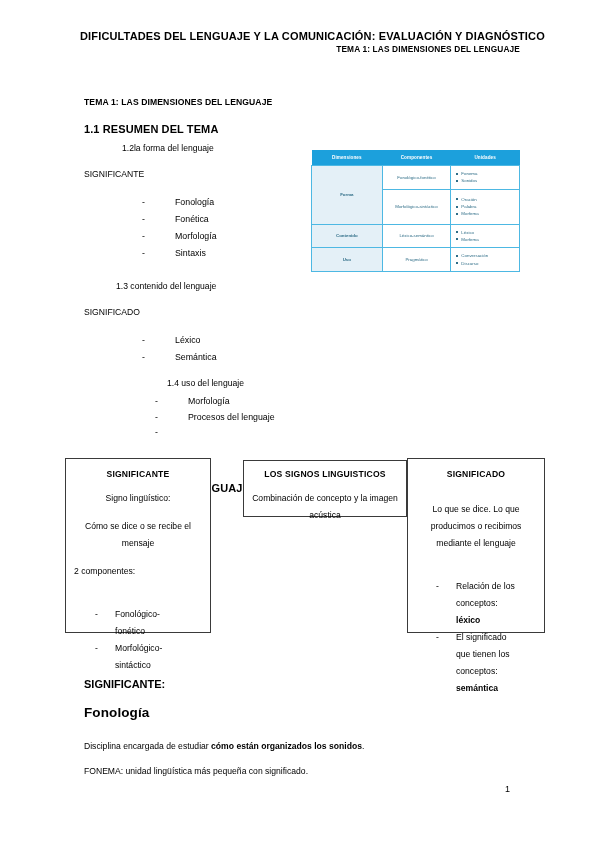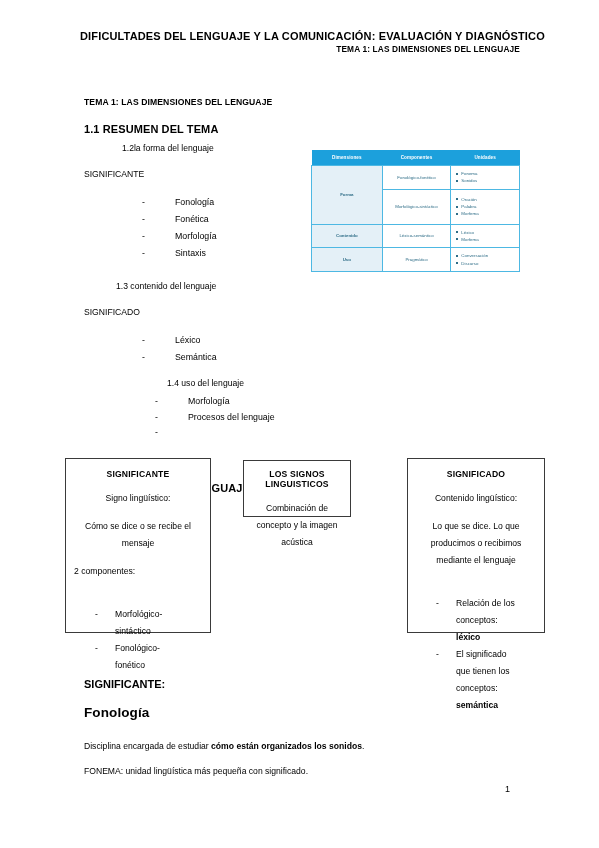--- a/index.html
+++ b/index.html
@@ -199,21 +199,21 @@
     text-align: left;
   }
   .cbox ul.blist li::before {
     content: "-";
     position: absolute;
     left: 6px;
     top: 0;
   }
 
   #box-significante { left: 65px;  top: 458px; width: 146px; height: 175px; }
-  #box-signos       { left: 243px; top: 460px; width: 108px; height: 57px;  }
+  #box-signos       { left: 243px; top: 460px; width: 164px; height: 57px;  }
   #box-significado  { left: 407px; top: 458px; width: 138px; height: 175px; }
 
   #box-significante .inner { padding: 10px 8px 0 8px; }
   #box-signos .inner       { padding: 8px 8px 0 8px; }
   #box-significado .inner  { padding: 10px 7px 0 7px; }
 
   .gap-s { height: 11px; }
 
   
   #bottom-significante { left: 84px; top: 678px; font-size: 11px; font-weight: bold; }
@@ -328,39 +328,38 @@
     <div class="inner">
       <div class="ttl">SIGNIFICANTE</div>
       <div class="gap-s"></div>
       <div class="para">Signo lingüístico:</div>
       <div class="gap-s"></div>
       <div class="para">Cómo se dice o se recibe el mensaje</div>
       <div class="gap-s"></div>
       <div class="left">2 componentes:</div>
       <div class="gap-s"></div>
       <ul class="blist">
+        <li>Fonológico- fonético</li>
         <li>Morfológico- sintáctico</li>
-        <li>Fonológico- fonético</li>
       </ul>
     </div>
   </div>
 
   <div class="cbox" id="box-signos">
     <div class="inner">
       <div class="ttl">LOS SIGNOS LINGUISTICOS</div>
       <div class="gap-s"></div>
       <div class="para">Combinación de concepto y la imagen acústica</div>
     </div>
   </div>
 
   <div class="cbox" id="box-significado">
     <div class="inner">
       <div class="ttl">SIGNIFICADO</div>
       <div class="gap-s"></div>
-      <div class="para">Contenido lingüístico:</div>
       <div class="gap-s"></div>
       <div class="para">Lo que se dice. Lo que producimos o recibimos mediante el lenguaje</div>
       <div class="gap-s"></div>
       <ul class="blist">
         <li><span>Relación de los conceptos: </span><span class="bold">léxico</span></li>
         <li><span>El significado que tienen los conceptos: </span><span class="bold">semántica</span></li>
       </ul>
     </div>
   </div>
 

